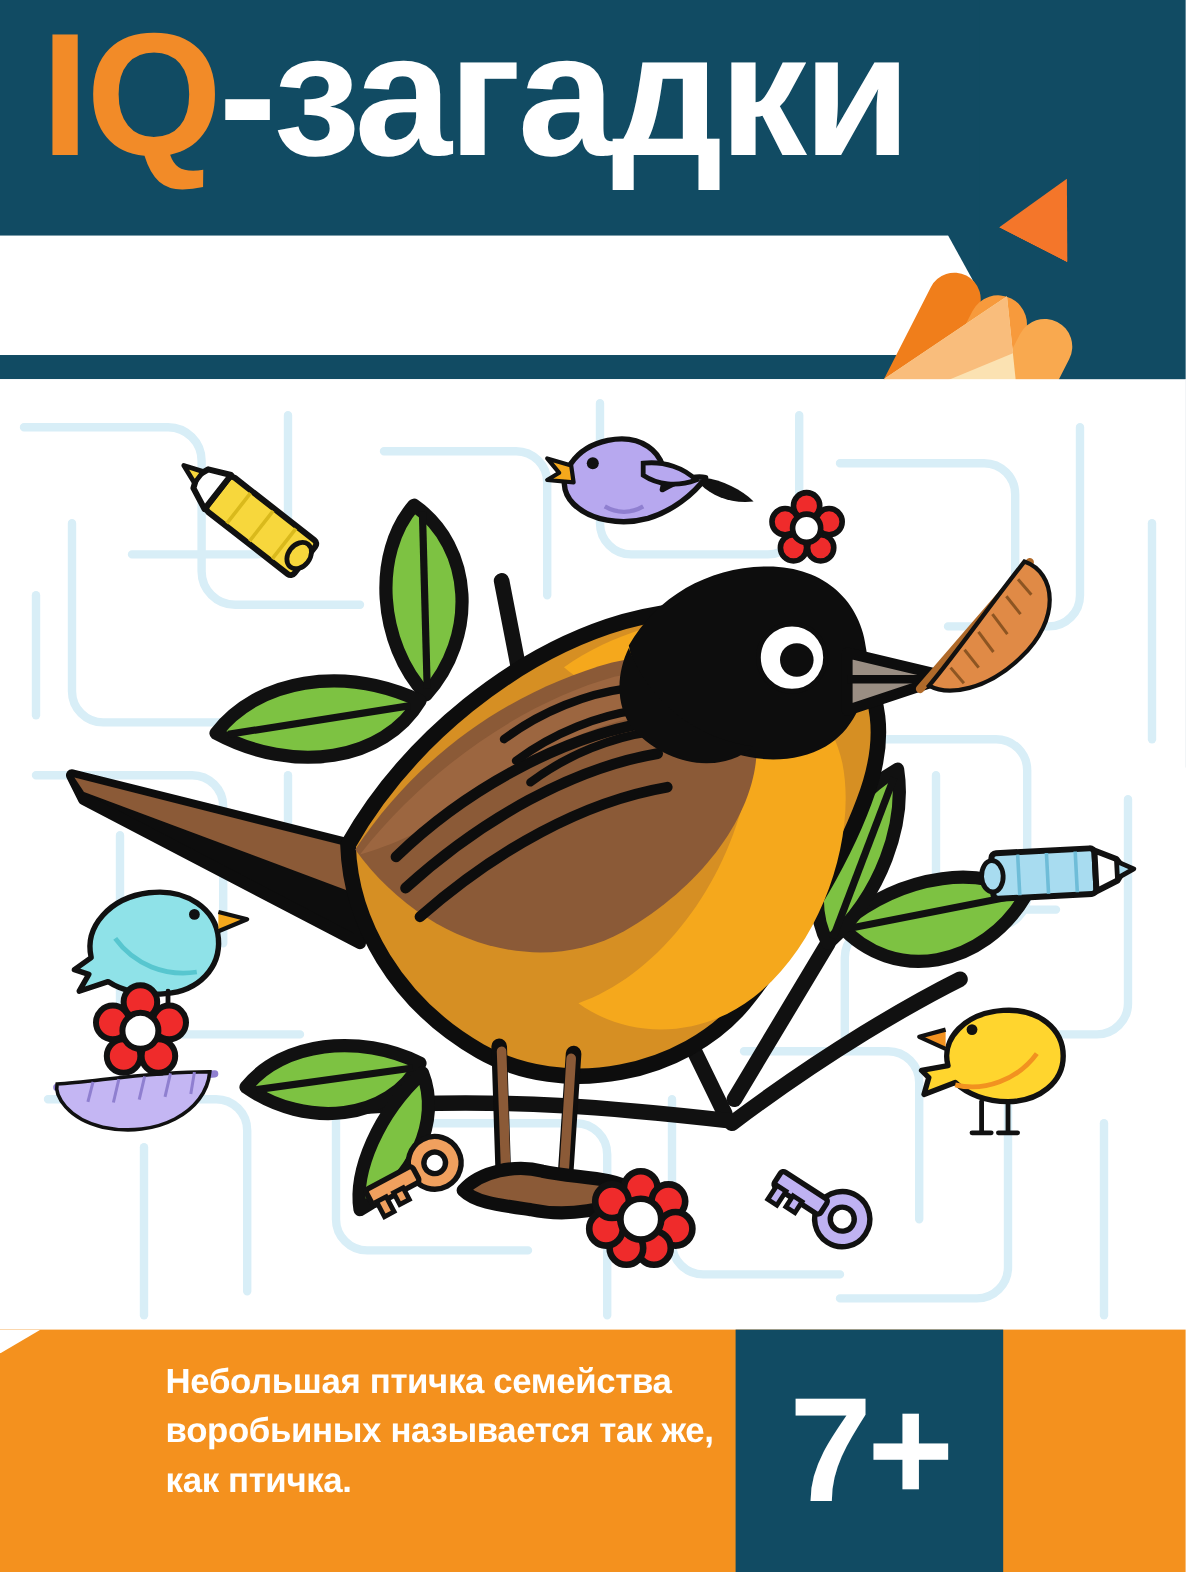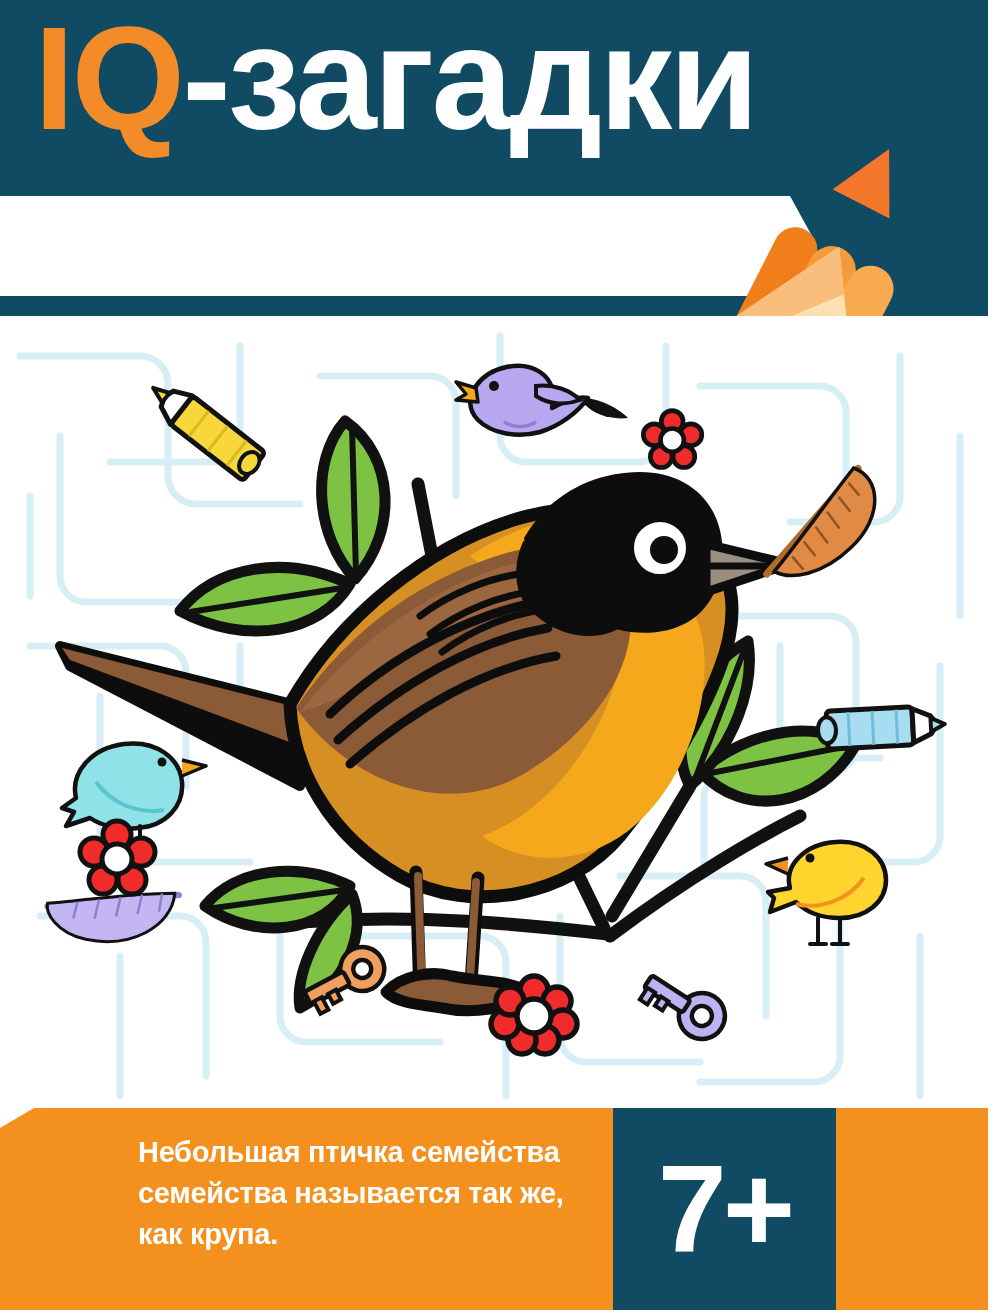--- a/index.html
+++ b/index.html
@@ -396,17 +396,17 @@
         <rect x="0" y="11" width="46" height="15" rx="3" fill="#bfb2f2" stroke="#111" stroke-width="4.5"></rect>
         <rect x="3" y="24" width="9" height="14" fill="#bfb2f2" stroke="#111" stroke-width="4"></rect>
         <rect x="19" y="24" width="9" height="11" fill="#bfb2f2" stroke="#111" stroke-width="4"></rect>
       </g>
 
     </svg>
   </div>
 
   <div class="bottom-band"></div>
   <div class="bottom-notch"></div>
-  <div class="riddle-text">Небольшая птичка семейства семейства называется так же, как крупа.</div>
+  <div class="riddle-text">Небольшая птичка семейства воробьиных называется так же, как птичка.</div>
   <div class="age-badge"></div>
   <div class="age-text">7+</div>
 
 </div>
 
 </body></html>

